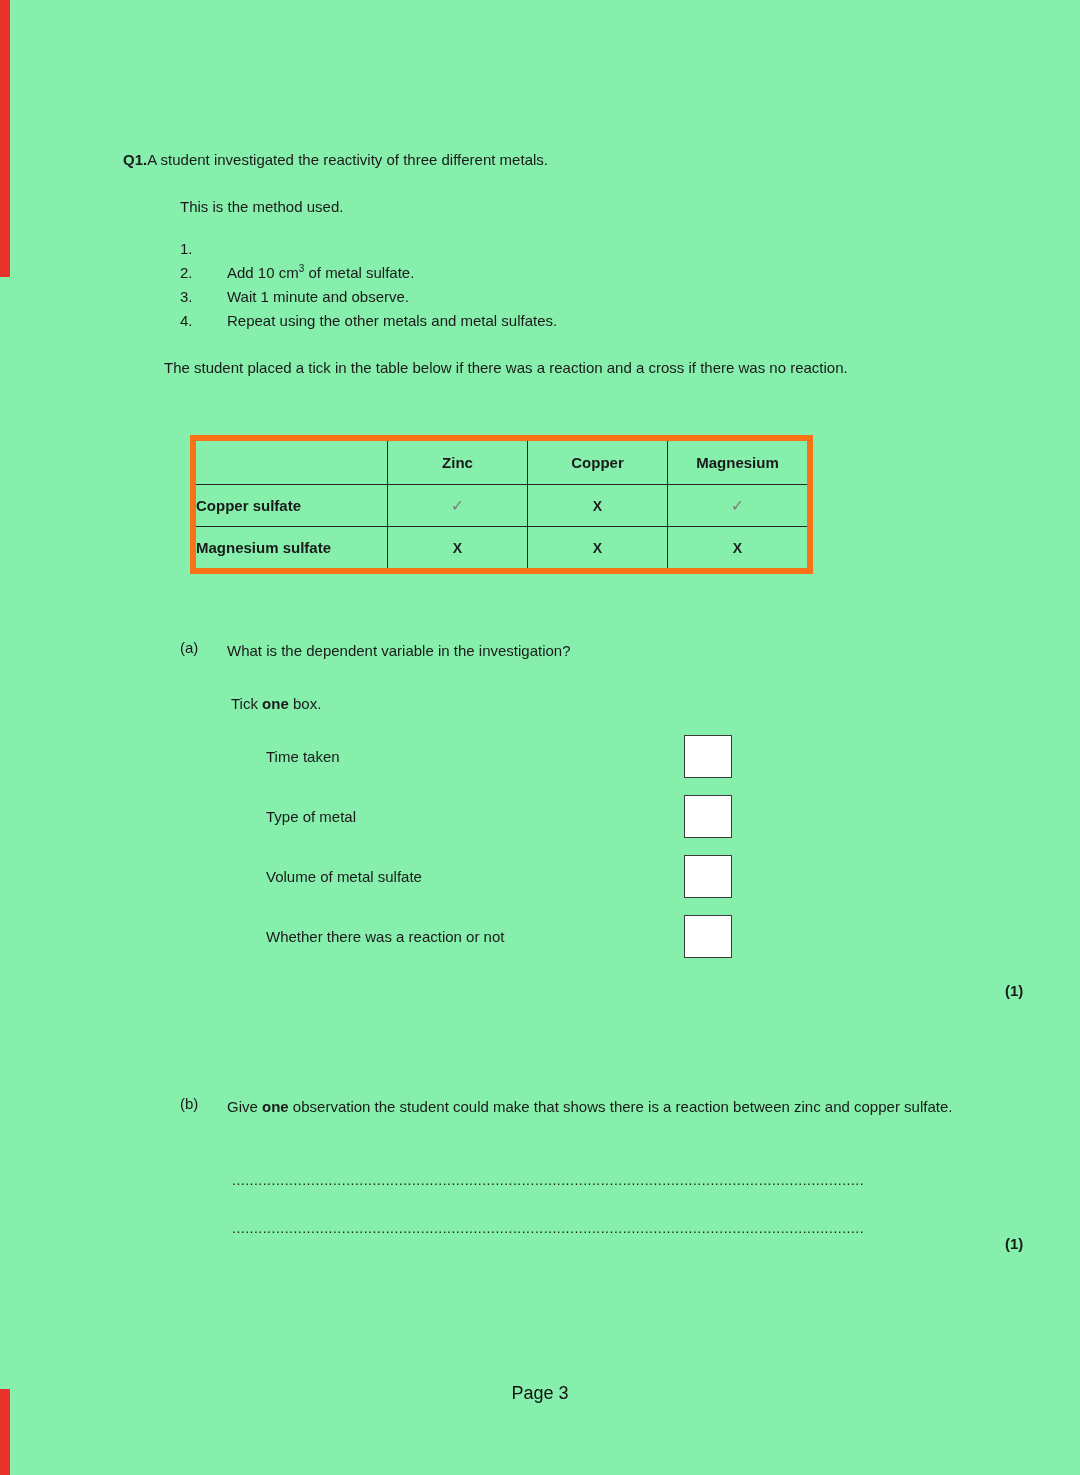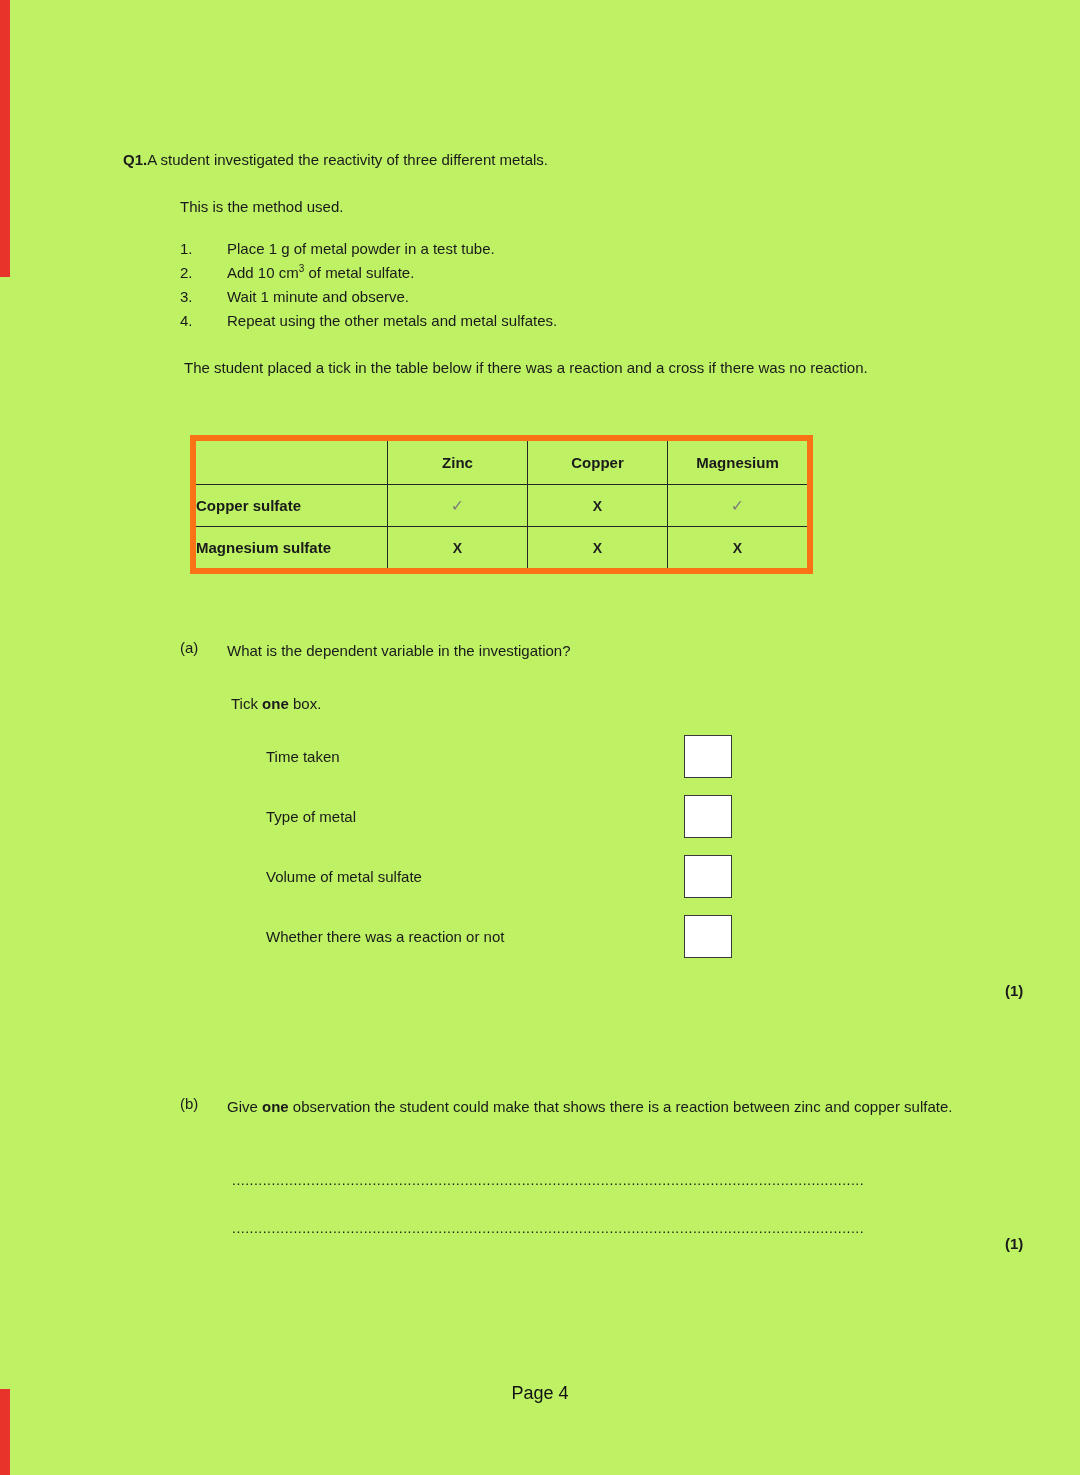--- a/index.html
+++ b/index.html
@@ -1,40 +1,40 @@
 <!DOCTYPE html>
 <html><head>
 <meta charset="utf-8">
 <style>
   html, body { margin: 0; padding: 0; background: #ffffff; }
   .page {
     position: relative;
     width: 1080px;
     height: 1475px;
-    background: #bef264;
+    background: #86efac;
     font-family: "Liberation Sans", sans-serif;
     font-size: 15px;
     color: #1a1a1a;
     overflow: hidden;
   }
   .red-strip { position: absolute; left: 0; width: 10px; background: #e8332a; }
   .red-strip.top { top: 0; height: 277px; }
   .red-strip.bottom { top: 1389px; height: 86px; }
 
   .q1-line { position: absolute; left: 123px; top: 151px; }
   .q1-line b { font-weight: bold; }
 
   .method-intro { position: absolute; left: 180px; top: 198px; }
 
   .method-list { position: absolute; left: 180px; top: 237px; }
   .method-step { display: flex; line-height: 24px; }
   .step-num { flex: 0 0 47px; }
   sup { font-size: 10px; line-height: 0; }
 
-  .table-intro { position: absolute; left: 184px; top: 356px; width: 765px; line-height: 23px; }
+  .table-intro { position: absolute; left: 164px; top: 356px; width: 765px; line-height: 23px; }
 
   .results-table {
     position: absolute; left: 190px; top: 435px;
     border-collapse: collapse;
     border: 6px solid #f97316;
     font-size: 15px;
   }
   .results-table th, .results-table td { border: 1px solid #262626; padding: 0; }
   .col-label { width: 191px; }
   .col-metal { width: 139px; }
@@ -90,21 +90,20 @@
 
   <div class="q1-line">
     <b>Q1.</b><span>A student investigated the reactivity of three different metals.</span>
   </div>
 
   <div class="method-intro">This is the method used.</div>
 
   <div class="method-list">
     <div class="method-step">
       <span class="step-num">1.</span>
-      <span class="step-text">Place 1 g of metal powder in a test tube.</span>
     </div>
     <div class="method-step">
       <span class="step-num">2.</span>
       <span class="step-text"><span>Add 10 cm</span><sup>3</sup><span> of metal sulfate.</span></span>
     </div>
     <div class="method-step">
       <span class="step-num">3.</span>
       <span class="step-text">Wait 1 minute and observe.</span>
     </div>
     <div class="method-step">
@@ -171,15 +170,15 @@
   <div class="part-row part-b">
     <span class="part-label">(b)</span>
     <span class="part-text"><span>Give </span><b>one</b><span> observation the student could make that shows there is a reaction between zinc and copper sulfate.</span></span>
   </div>
 
   <div class="answer-line first">........................................................................................................................................................................................................</div>
   <div class="answer-line second">........................................................................................................................................................................................................</div>
 
   <div class="marks marks-b">(1)</div>
 
-  <div class="page-footer">Page 4</div>
+  <div class="page-footer">Page 3</div>
 
 </div>
 
 </body></html>

